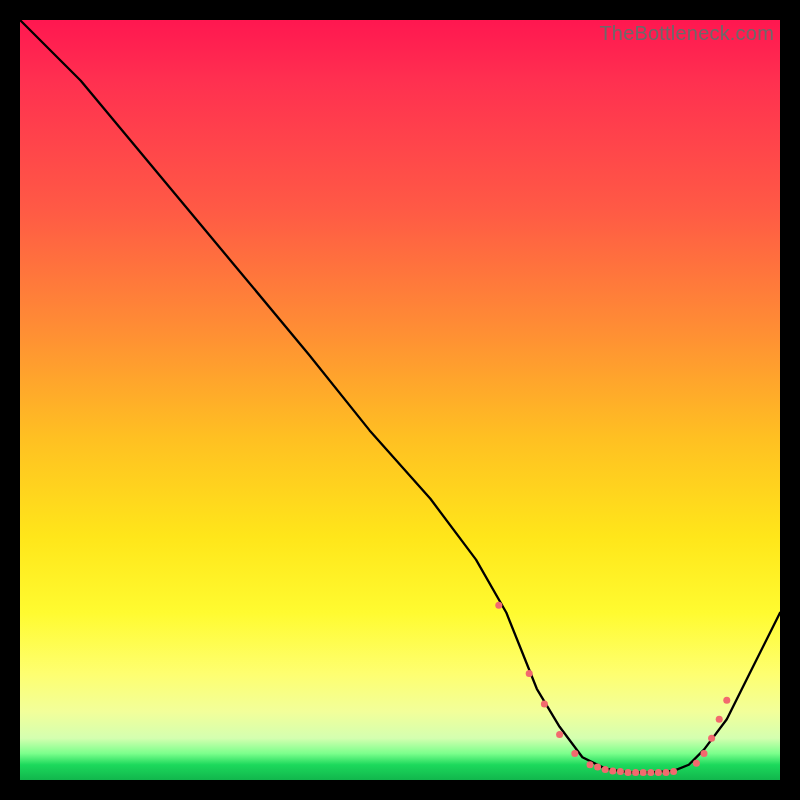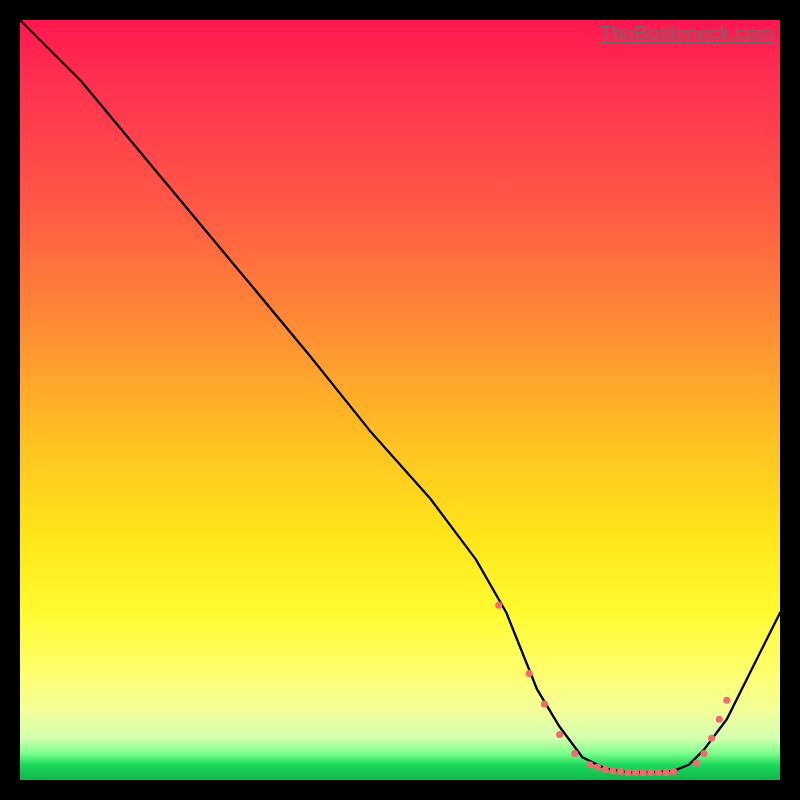--- a/index.html
+++ b/index.html
@@ -43,21 +43,20 @@
   }
   .watermark {
     position: absolute;
     top: 2px;
     right: 6px;
     color: #6a6a6a;
     font-size: 20px;
     letter-spacing: 0.2px;
     font-weight: 500;
     user-select: none;
-    text-decoration: underline;
   }
   svg.curve {
     position: absolute;
     left: 0;
     top: 0;
     width: 760px;
     height: 760px;
     overflow: visible;
   }
   .line {

